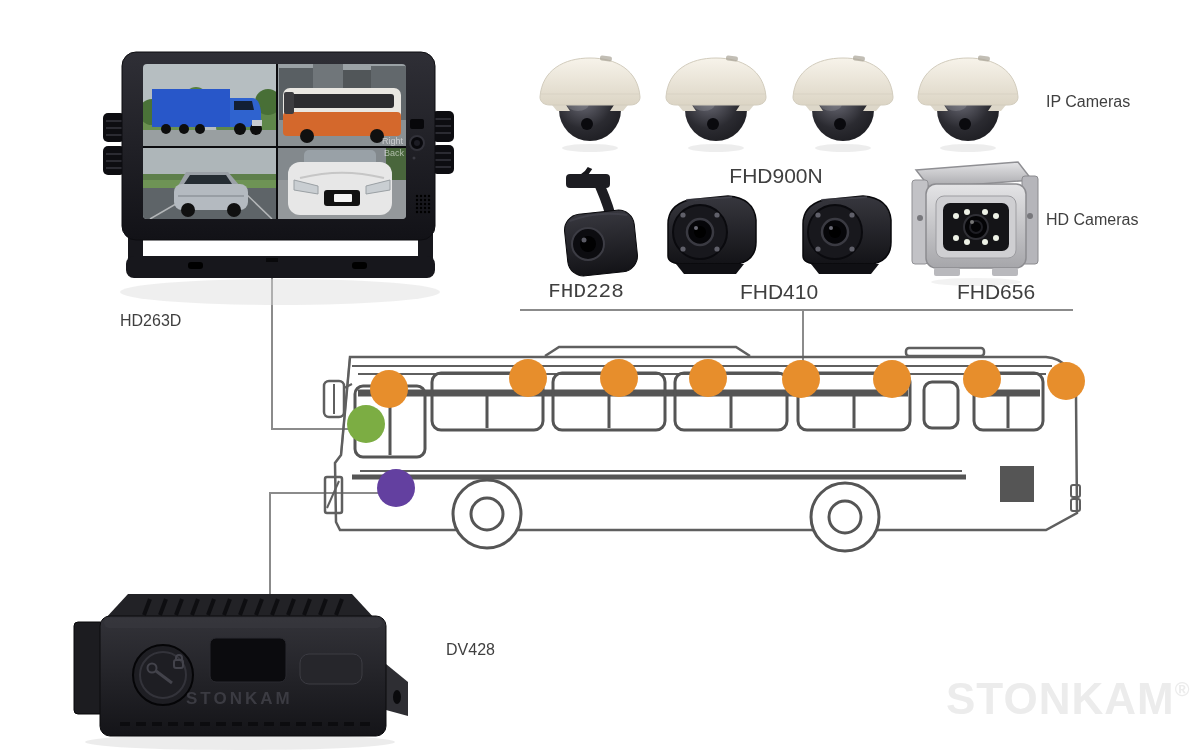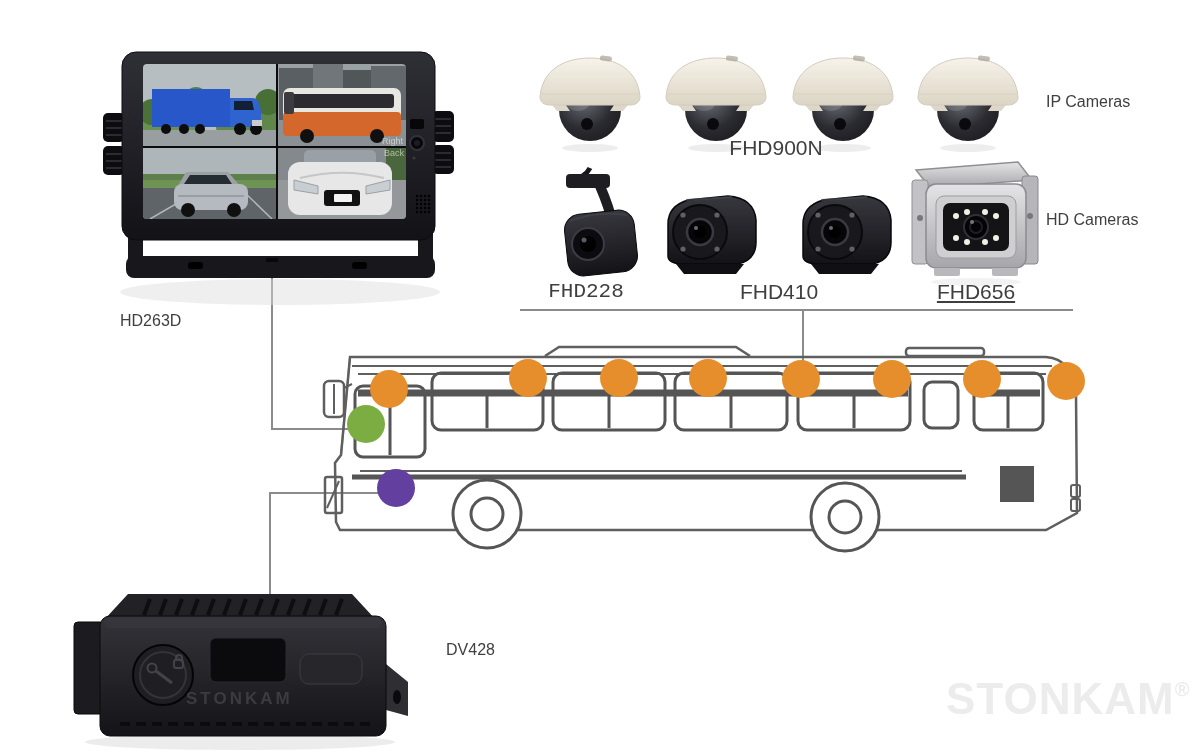--- a/index.html
+++ b/index.html
@@ -396,23 +396,23 @@
       <rect x="174" y="660" width="9" height="8" rx="2" stroke-width="2"></rect>
       <path d="M176,660 v-2 a3,3 0 0 1 6,0 v2" stroke-width="2"></path>
     </g>
     <rect x="210" y="638" width="76" height="44" rx="6" fill="#0b0b0e" stroke="#2a2a30"></rect>
     <rect x="300" y="654" width="62" height="30" rx="9" fill="#26262b" stroke="#3c3c43"></rect>
     <text x="186" y="704" font-size="17" font-weight="bold" letter-spacing="3" fill="#3b3b42" font-family="Liberation Sans, sans-serif">STONKAM</text>
   </g>
 </svg>
 
 <div class="lbl big" style="left:120px;top:312px;">HD263D</div>
-<div class="lbl ctr" style="left:776px;top:136px;">FHD900N</div>
+<div class="lbl ctr" style="left:776px;top:164px;">FHD900N</div>
 <div class="lbl big" style="left:1046px;top:93px;">IP Cameras</div>
 <div class="lbl big" style="left:1046px;top:211px;">HD Cameras</div>
 <div class="lbl ctr" style="left:586px;top:280px;font-family:Liberation Mono, monospace;">FHD228</div>
 <div class="lbl ctr" style="left:779px;top:280px;">FHD410</div>
-<div class="lbl ctr" style="left:976px;top:280px;text-decoration:underline;">FHD656</div>
+<div class="lbl ctr" style="left:996px;top:280px;">FHD656</div>
 <div class="lbl big" style="left:446px;top:641px;">DV428</div>
 
 <div id="watermark"><span>STONKAM</span><sup>®</sup></div>
 
 </div>
 
 </body></html>

